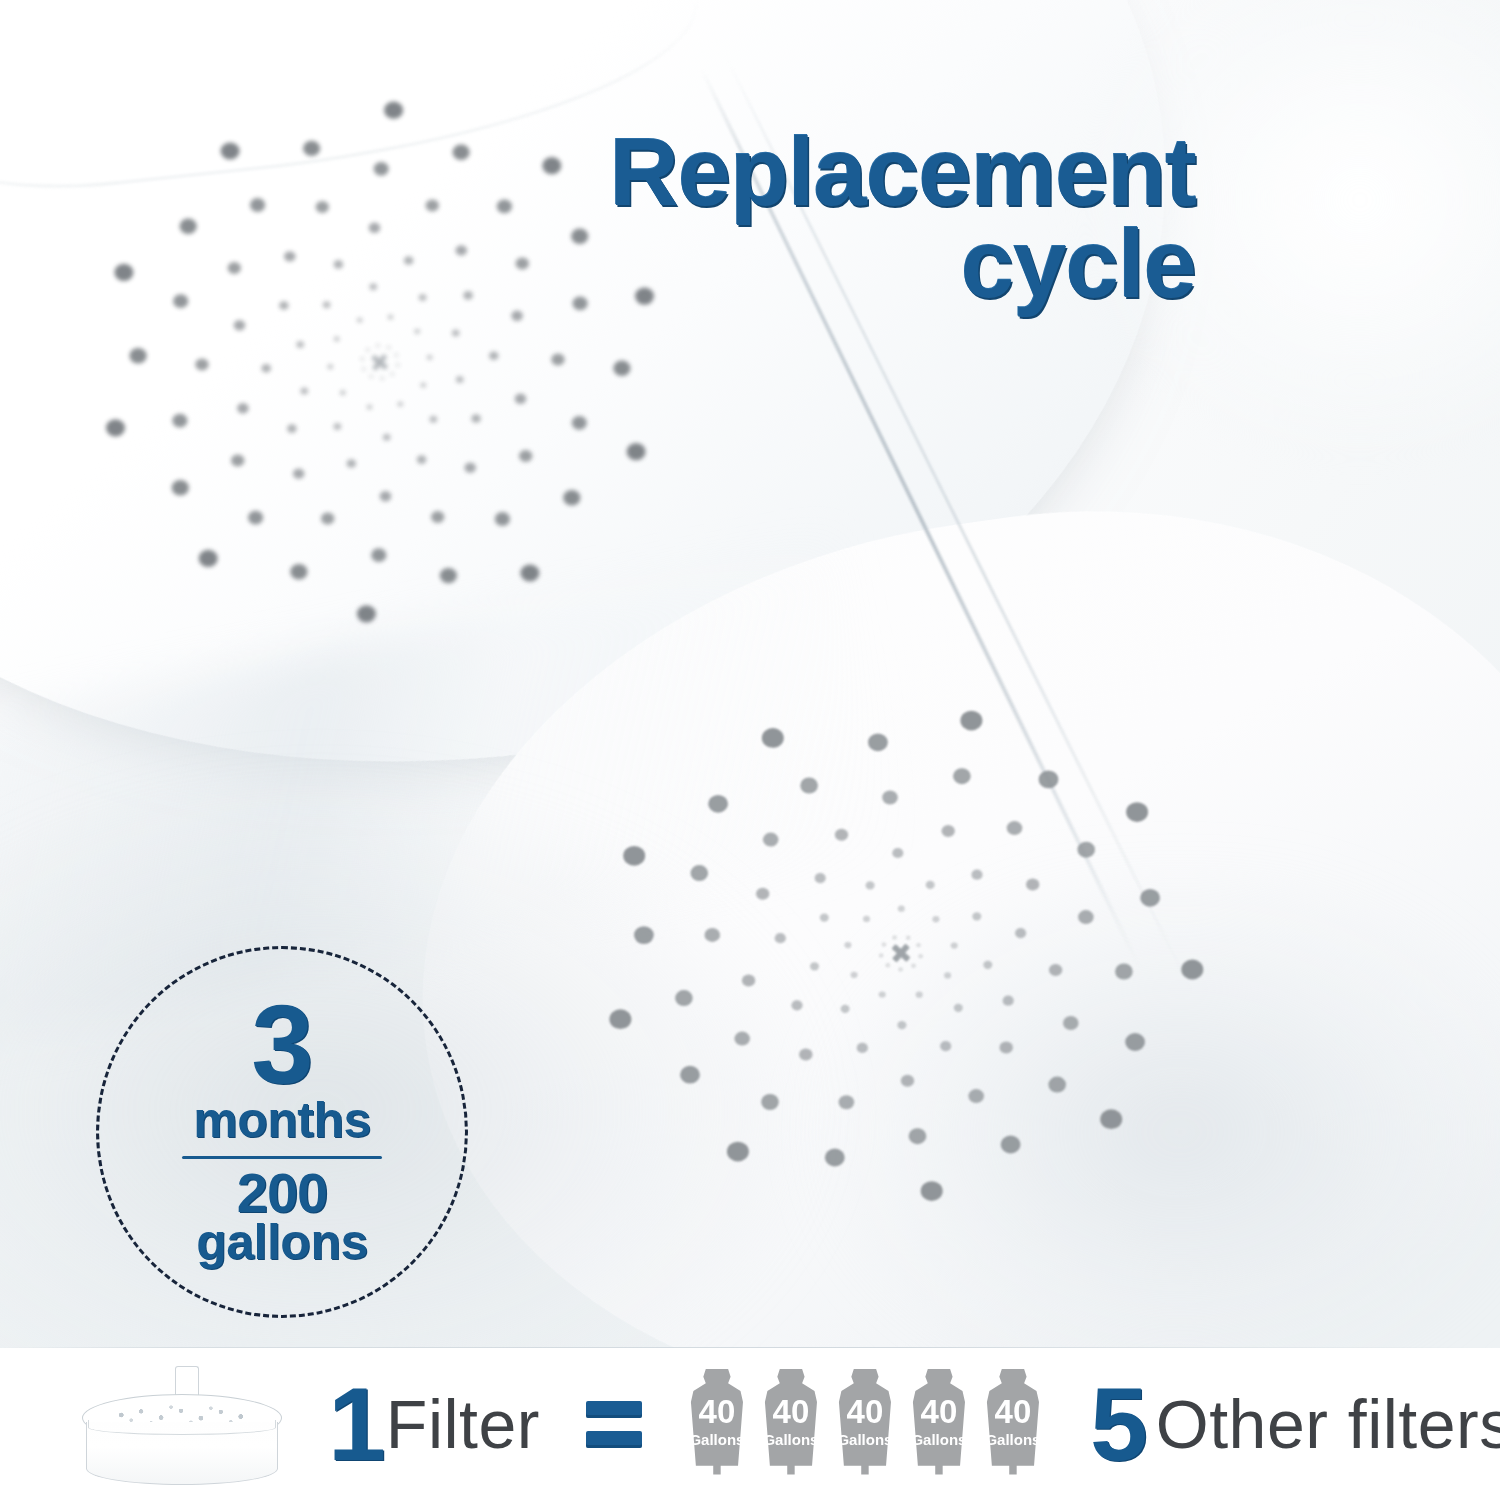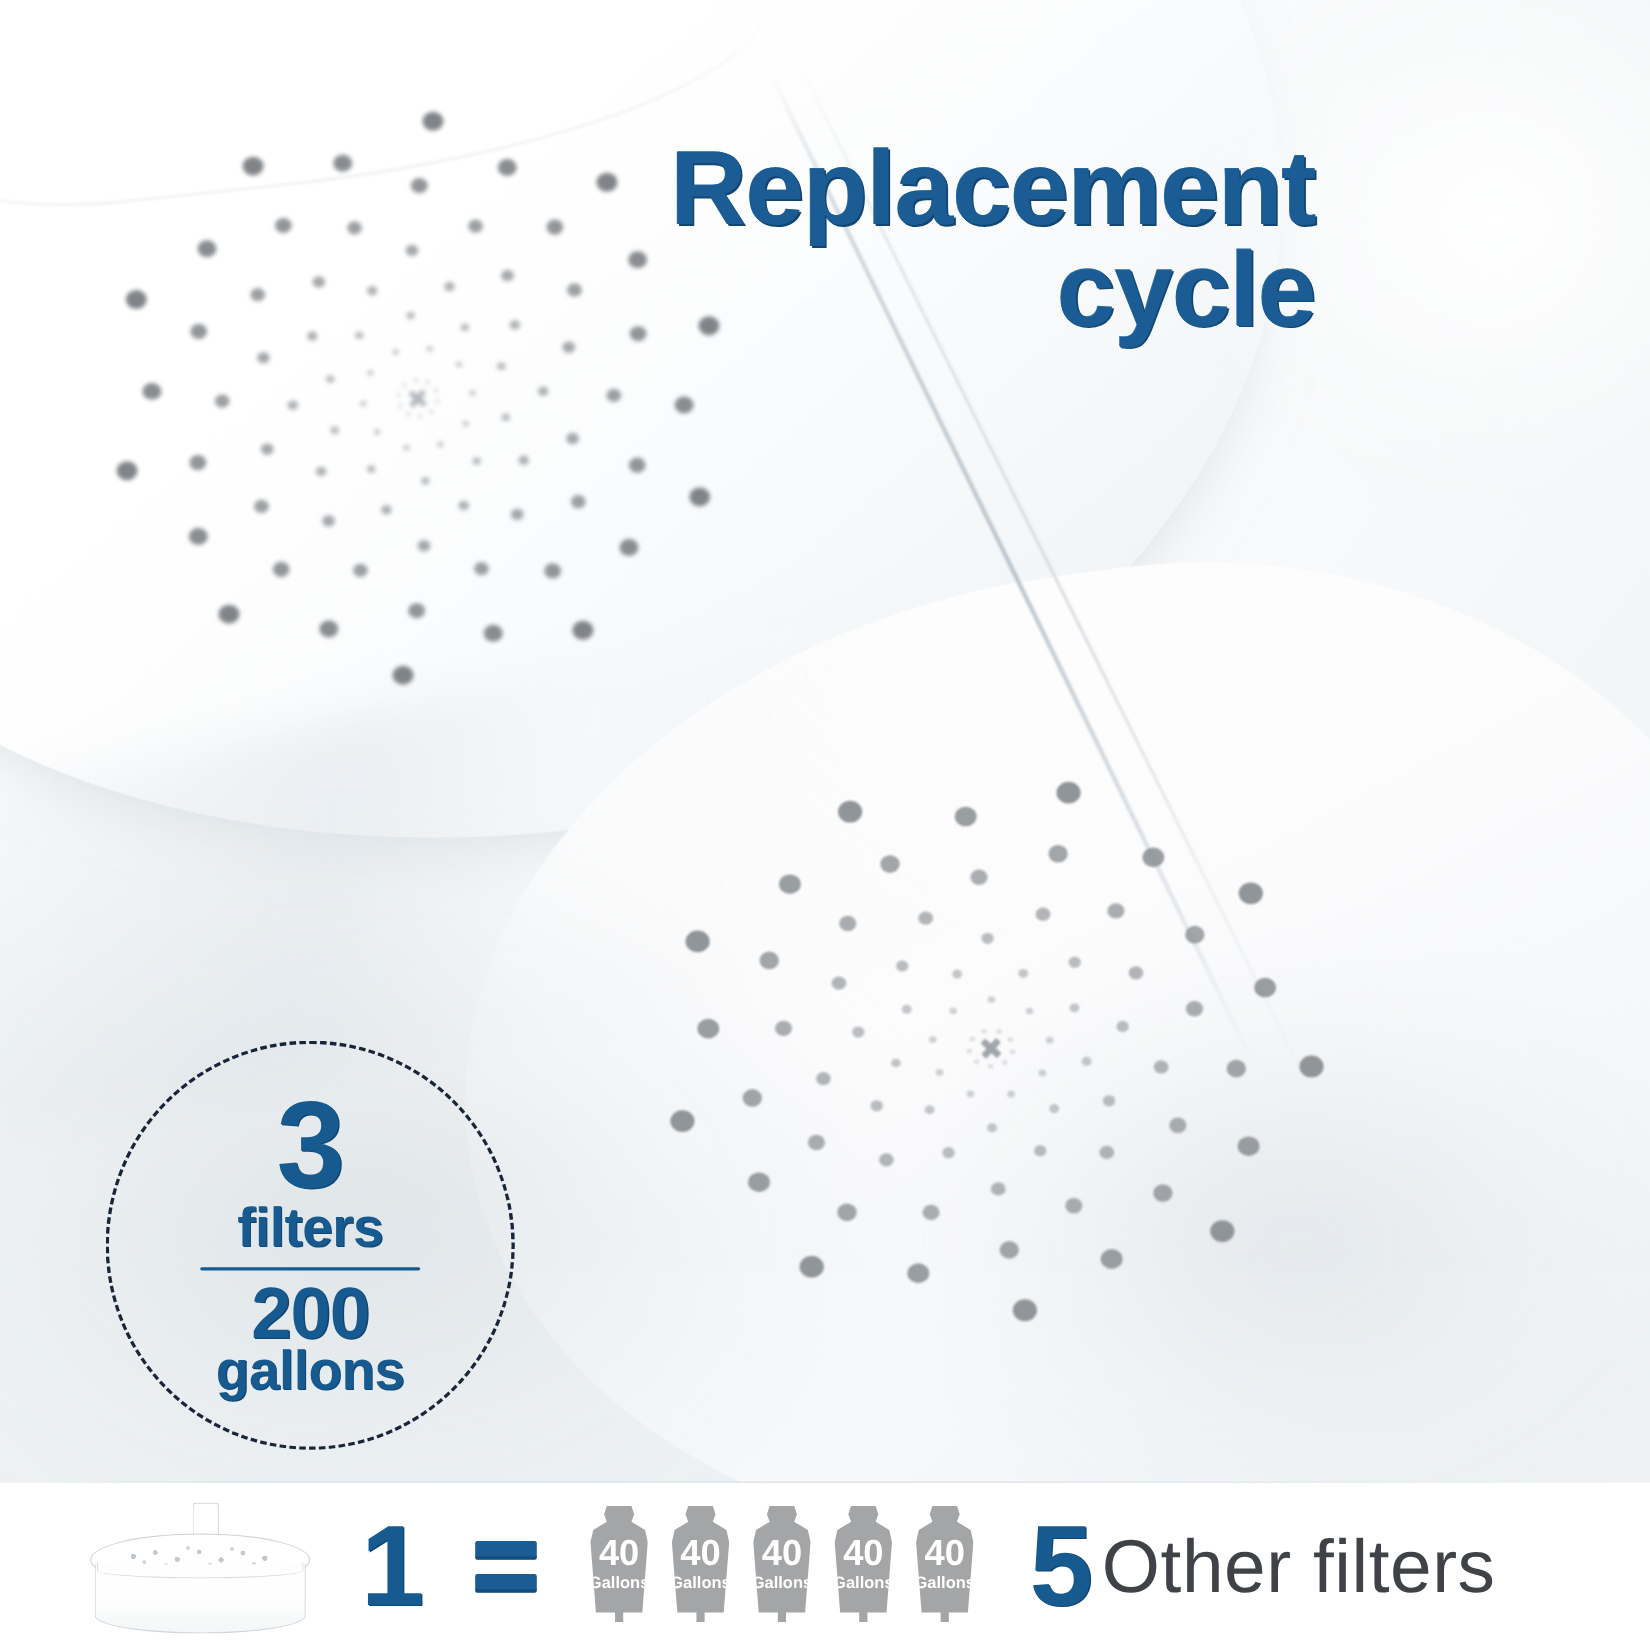--- a/index.html
+++ b/index.html
@@ -119,21 +119,21 @@
   }
   .badge .months{
     font-size:50px;font-weight:bold;color:#175a8f;line-height:1;
     letter-spacing:-.5px;
     text-shadow:1px 1px 0 #0f4572;
   }
   .badge .rule{
     width:200px;height:3px;background:#175a8f;margin:11px 0 9px 0;border-radius:2px;
   }
   .badge .num200{
-    font-size:66px;font-weight:bold;color:#175a8f;line-height:.9;
+    font-size:56px;font-weight:bold;color:#175a8f;line-height:.9;
     letter-spacing:-1px;
     text-shadow:1.2px 1.2px 0 #0f4572;
   }
   .badge .gallons{
     font-size:50px;font-weight:bold;color:#175a8f;line-height:1;
     letter-spacing:-.5px;
     text-shadow:1px 1px 0 #0f4572;
     margin-top:-2px;
   }
 
@@ -430,40 +430,41 @@
         <rect x="378" y="313" width="6" height="20" rx="1" fill="#9aa0a5" transform="rotate(42 381 323)"></rect>
       </g>
     </svg>
   </div>
 
   <div class="title">Replacement
 cycle</div>
 
   <div class="badge">
     <div class="num3">3</div>
-    <div class="months">filters</div>
+    <div class="months">months</div>
     <div class="rule"></div>
     <div class="num200">200</div>
     <div class="gallons">gallons</div>
   </div>
 
   <div class="divider"></div>
 
   <div class="bottombar">
 
     <div class="cart-icon">
       <div class="cart-tab"></div>
       <div class="cart-lid"></div>
       <div class="cart-lid-tex"></div>
       <div class="cart-body"></div>
       <div class="cart-ring"></div>
     </div>
 
     <div class="one-filter">
       <span class="big-one">1</span>
+      <span class="word-light">Filter</span>
     </div>
 
     <div class="equals">
       <i></i>
       <i></i>
     </div>
 
     <div class="cart-row">
       <div class="gal">
         <div class="shape"></div>

